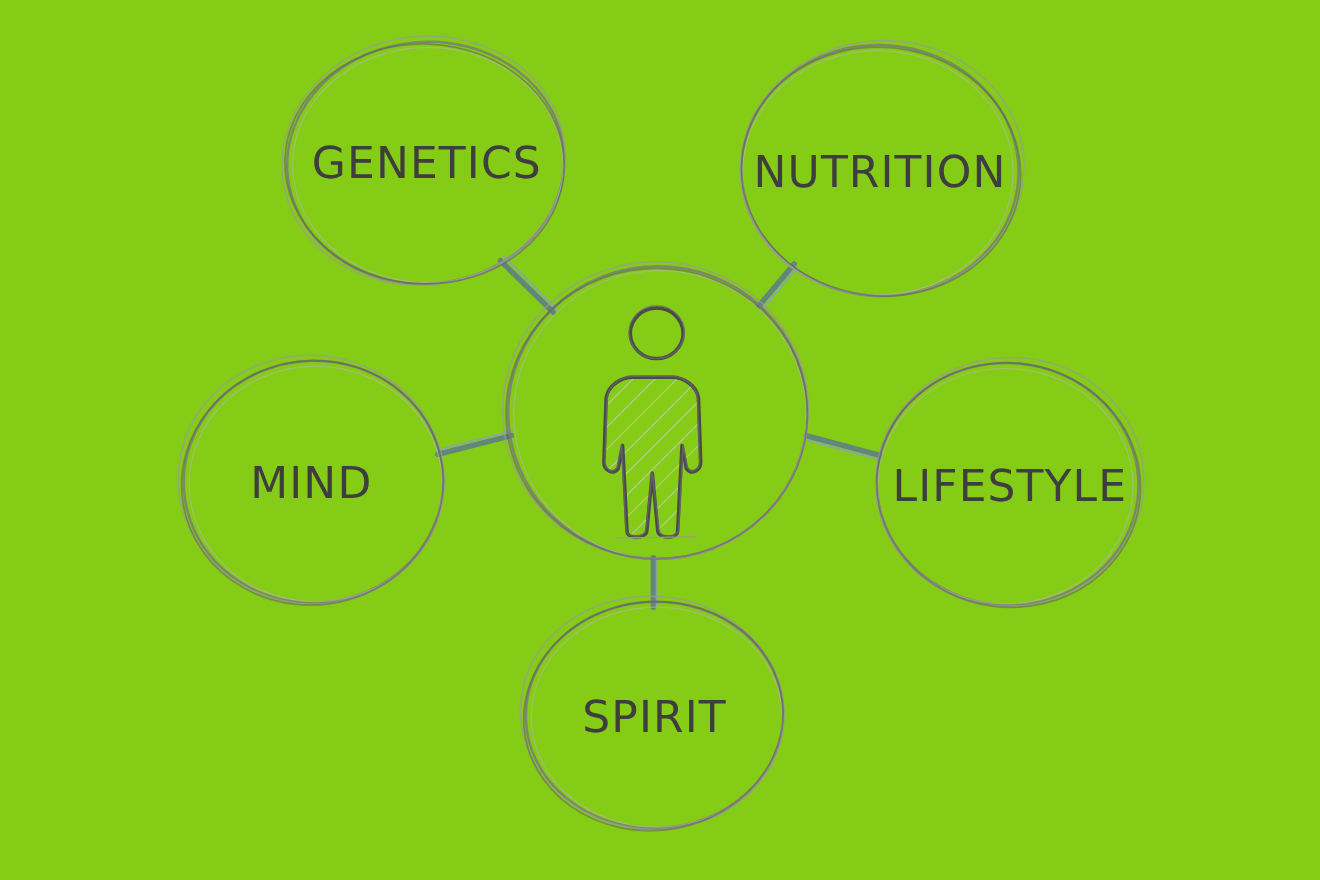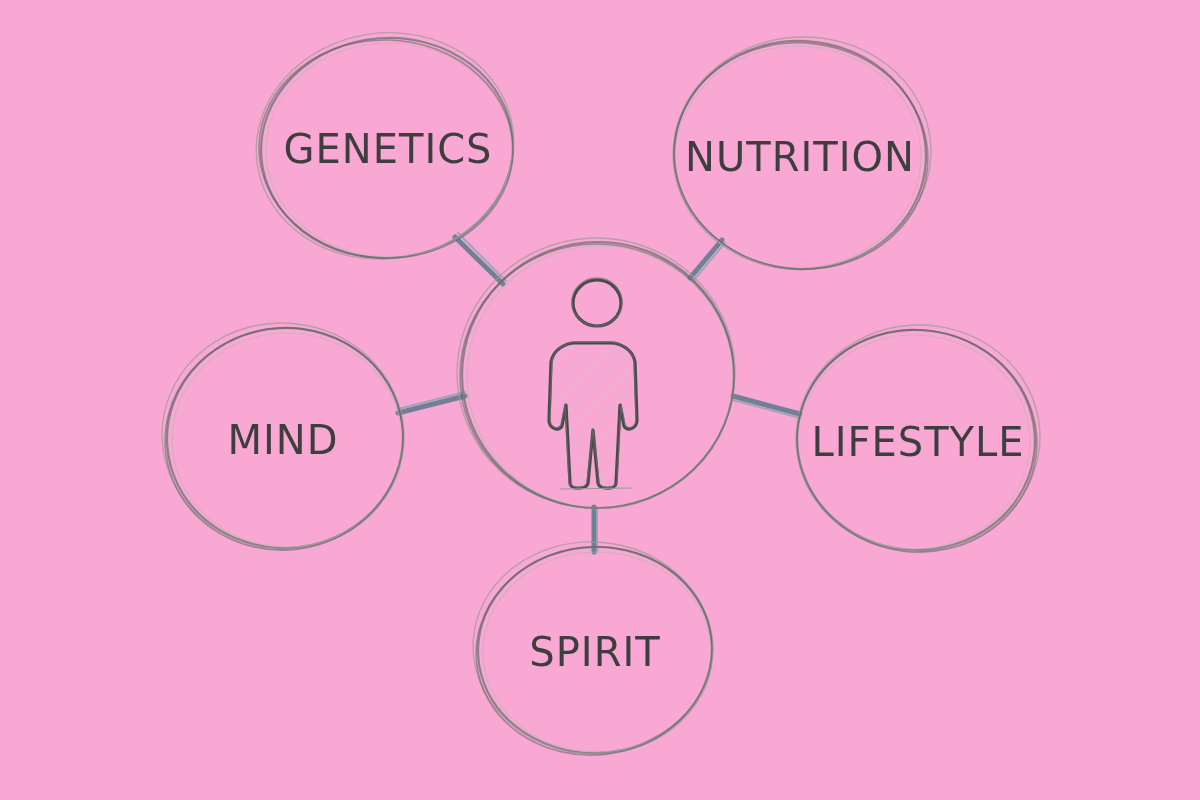--- a/index.html
+++ b/index.html
@@ -7,21 +7,21 @@
       padding: 0;
       width: 1200px;
       height: 800px;
       overflow: hidden;
       background: #f5f2ec;
     }
     .canvas {
       position: relative;
       width: 1200px;
       height: 800px;
-      background: #f9a8d4;
+      background: #84cc16;
     }
     svg.diagram {
       position: absolute;
       left: 0; top: 0;
       width: 1200px;
       height: 800px;
     }
     .node-label {
       font-family: "DejaVu Sans", sans-serif;
       font-size: 40px;

